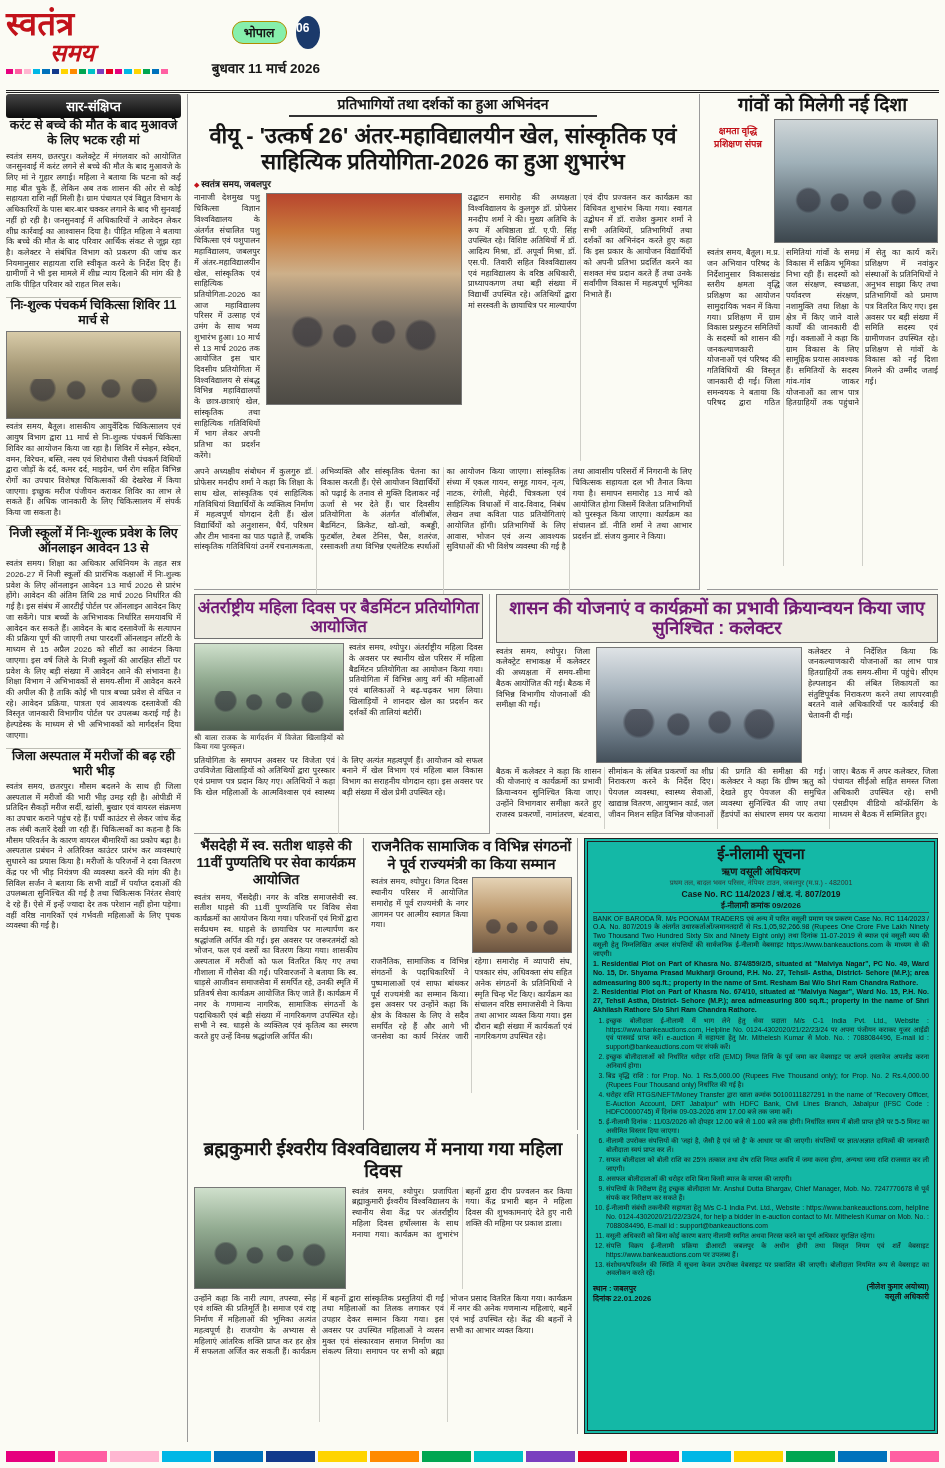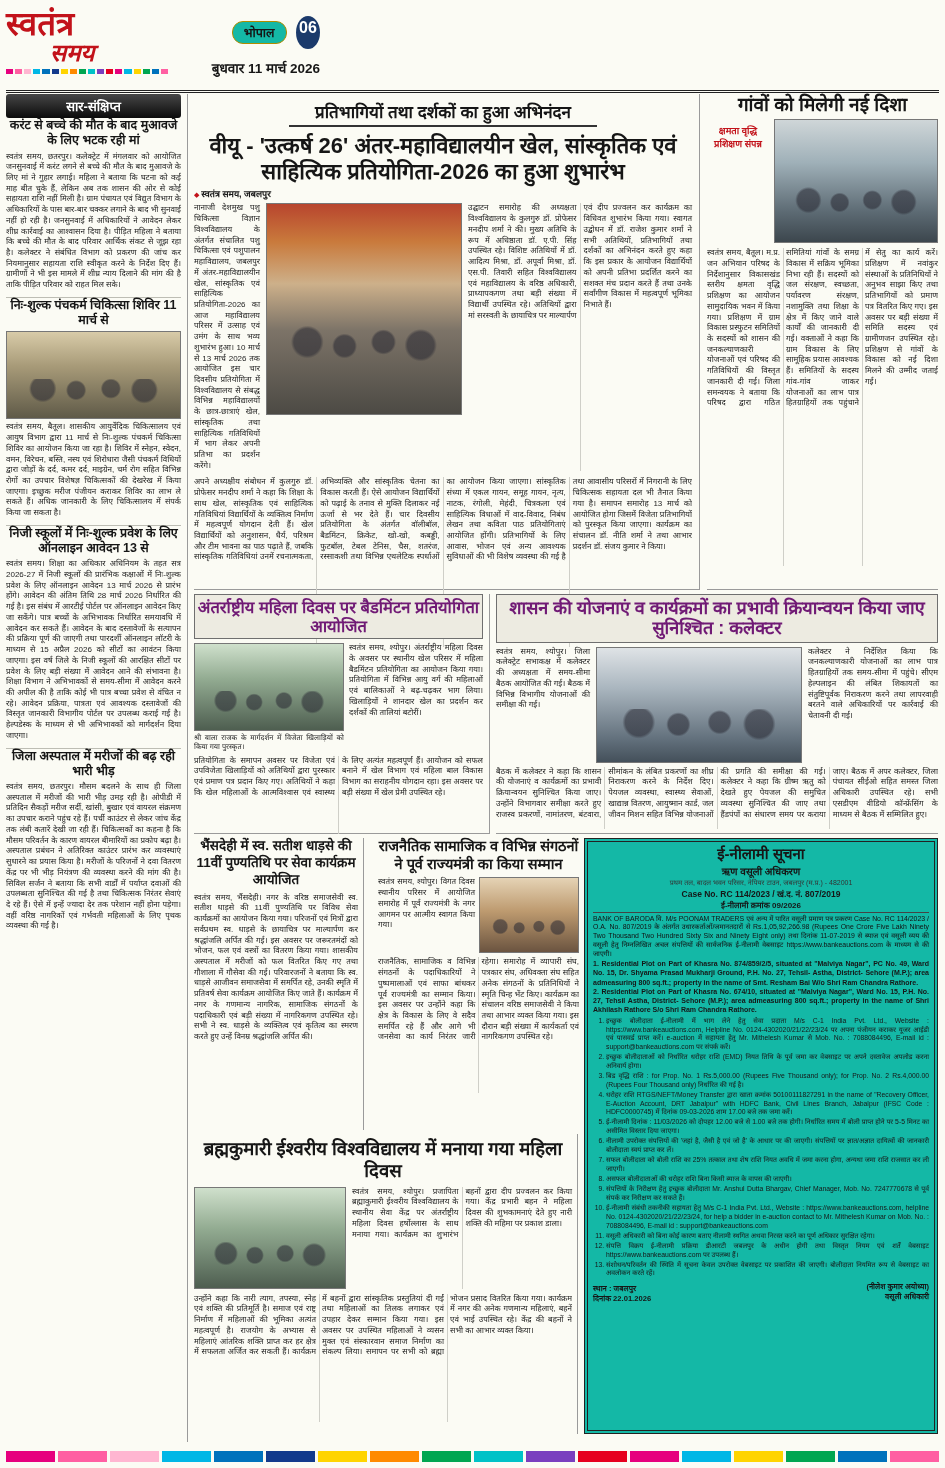--- a/index.html
+++ b/index.html
@@ -26,24 +26,24 @@
   .strip span:nth-child(13){background:#e6007e}.strip span:nth-child(14){background:#00b7e6}
   .strip span:nth-child(15){background:#ffd400}.strip span:nth-child(16){background:#00a651}
   .strip span:nth-child(17){background:#0072bc}.strip span:nth-child(18){background:#ff5fa2}
   .head-mid{flex:1;min-width:0;}
   .cities{font-size:17px;font-weight:bold;letter-spacing:-0.4px;white-space:nowrap;text-align:center;padding-top:14px;}
   .head-row2{display:flex;align-items:center;gap:10px;margin-top:12px;padding-left:26px;}
   .tagline{color:#c2121a;font-style:italic;font-weight:bold;font-size:11px;}
   .epaper{background:#111;color:#fff;font-weight:bold;font-size:9px;padding:2px 7px;border-radius:2px;}
   .website{font-weight:bold;font-size:11.5px;}
   .head-right{width:152px;text-align:right;padding-top:12px;}
-  .edition-badge{display:inline-block;background:#14b8a6;border:1px solid #b08c00;border-radius:11px;
+  .edition-badge{display:inline-block;background:#86efac;border:1px solid #b08c00;border-radius:11px;
                  padding:2px 11px;font-weight:bold;font-size:12.5px;vertical-align:middle;}
   .page-circle{display:inline-block;width:24px;height:33px;border-radius:50%;background:#1b3a6b;color:#fff;
-               font-weight:bold;font-size:16px;line-height:24px;text-align:center;vertical-align:middle;margin-left:5px;}
+               font-weight:bold;font-size:12px;line-height:24px;text-align:left;vertical-align:middle;margin-left:5px;}
   .head-date{font-size:13.5px;font-weight:bold;margin-top:10px;}
 
   
   .photo{border:1px solid #777;box-sizing:border-box;position:relative;background:#9aa0a6;}
   .ph-stage{background:linear-gradient(180deg,#b8452e 0%,#c97a3c 18%,#cdb08a 38%,#7d7468 60%,#4c4a44 100%);}
   .ph-room{background:linear-gradient(180deg,#cfd6d8 0%,#9fb0b8 35%,#5d6b74 75%,#3c464d 100%);}
   .ph-camp{background:linear-gradient(180deg,#d8cba8 0%,#a79a78 40%,#5f5a48 100%);}
   .ph-group{background:linear-gradient(180deg,#cfe0cc 0%,#93ac92 40%,#4e5e50 100%);}
   .ph-meeting{background:linear-gradient(180deg,#dfe3e6 0%,#aab6bf 35%,#62707c 80%,#44505a 100%);}
   .ph-event{background:linear-gradient(180deg,#e5d3b5 0%,#bd9a6f 45%,#6b5440 100%);}
@@ -57,21 +57,21 @@
   .sidebar{position:absolute;left:6px;top:94px;width:182px;bottom:26px;border-right:1px solid #9a9a9a;padding-right:6px;box-sizing:border-box;}
   .side-head{background:linear-gradient(#474747,#0b0b0b);color:#fff;text-align:center;font-weight:bold;
              font-size:13px;padding:3px 0;border-radius:3px;}
   .brief{border-bottom:1px solid #bdbdb4;padding:0 0 6px;}
   .brief h3{margin:0 0 3px;font-size:12.5px;line-height:1.22;text-align:center;}
   .brief .bphoto{height:88px;margin:3px 0;}
 
   
   .main-story{position:absolute;left:194px;top:94px;width:506px;height:496px;box-sizing:border-box;
               border-right:1px solid #9a9a9a;border-bottom:1px solid #9a9a9a;padding-right:7px;}
-  .kicker{width:62%;margin:6px auto;text-align:center;font-weight:bold;font-size:17px;
+  .kicker{width:62%;margin:0 auto;text-align:center;font-weight:bold;font-size:14px;
           border-bottom:2px solid #333;padding-bottom:2px;}
   .main-head{margin:6px 0 3px;text-align:center;font-weight:bold;font-size:22px;line-height:1.17;}
   .byline{font-size:9px;font-weight:bold;margin:2px 0 3px;}
   .byline::before{content:"◆ ";font-size:7px;color:#c2121a;}
   .ms-top{display:flex;gap:6px;}
   .ms-col1{width:66px;}
   .ms-photo{width:196px;height:212px;flex:none;}
   .ms-right{flex:1;min-width:0;}
   .ms-bottom{margin-top:6px;height:170px;overflow:hidden;}
 
@@ -106,21 +106,21 @@
   .col-bottom{margin-top:4px;height:62px;overflow:hidden;}
 
   
   .puny-story{position:absolute;left:194px;top:838px;width:170px;height:292px;box-sizing:border-box;
               border-right:1px solid #9a9a9a;padding-right:5px;}
   .puny-head{margin:0;text-align:center;font-weight:bold;font-size:13.5px;line-height:1.25;}
   .puny-body{margin-top:4px;height:226px;overflow:hidden;}
 
   
   .samman-story{position:absolute;left:371px;top:838px;width:207px;height:292px;box-sizing:border-box;
-                border-right:1px solid #9a9a9a;padding-right:5px;margin-left:7px;}
+                border-right:1px solid #9a9a9a;padding-right:5px;}
   .samman-head{margin:0;text-align:center;font-weight:bold;font-size:14.5px;line-height:1.22;}
   .samman-row{display:flex;gap:4px;margin-top:4px;}
   .samman-side{flex:1;min-width:0;}
   .samman-photo{width:100px;height:76px;flex:none;}
   .samman-bottom{margin-top:4px;height:136px;overflow:hidden;column-count:2;column-gap:6px;column-rule:1px solid #cfcfc8;}
 
   
   .auction{position:absolute;left:584px;top:838px;width:354px;height:596px;box-sizing:border-box;border:1px solid #222;background:#14b8a6;}
   .auction-inner{border:1px solid #222;margin:2px;padding:4px 5px;height:calc(100% - 4px);box-sizing:border-box;overflow:hidden;}
   .a-title{text-align:center;font-weight:bold;font-size:15px;line-height:1.1;}

